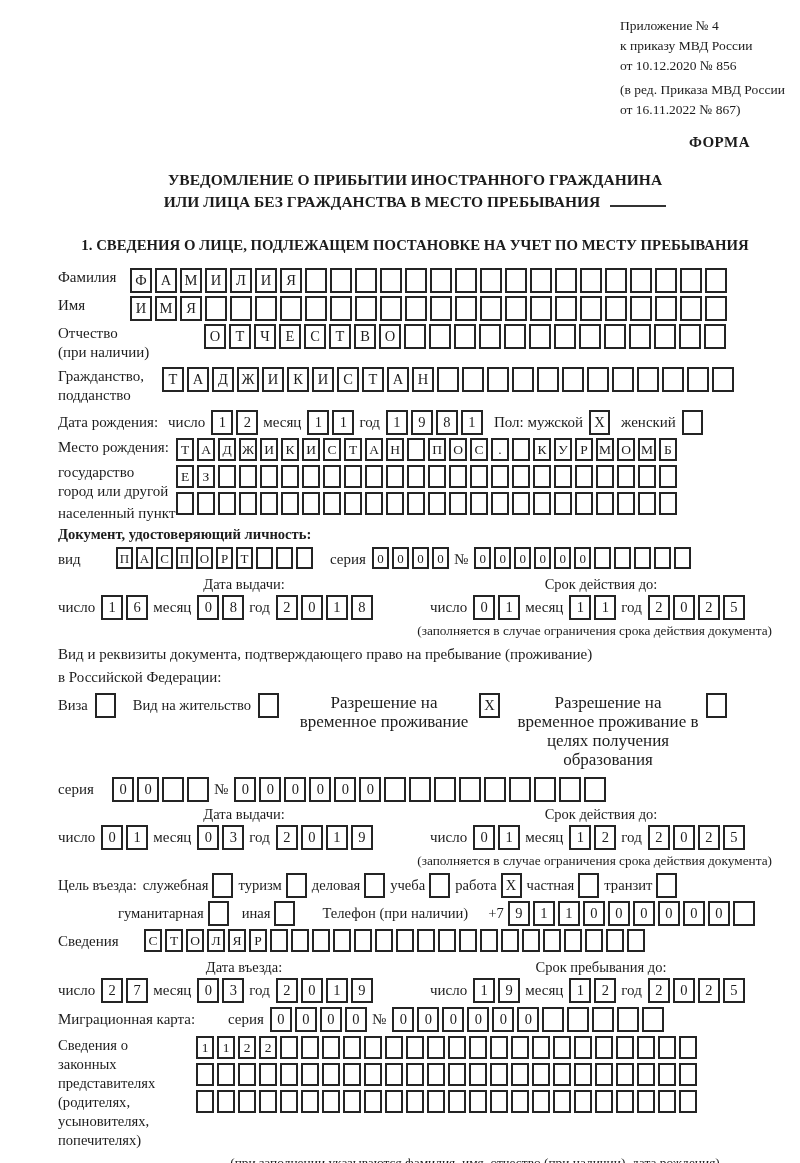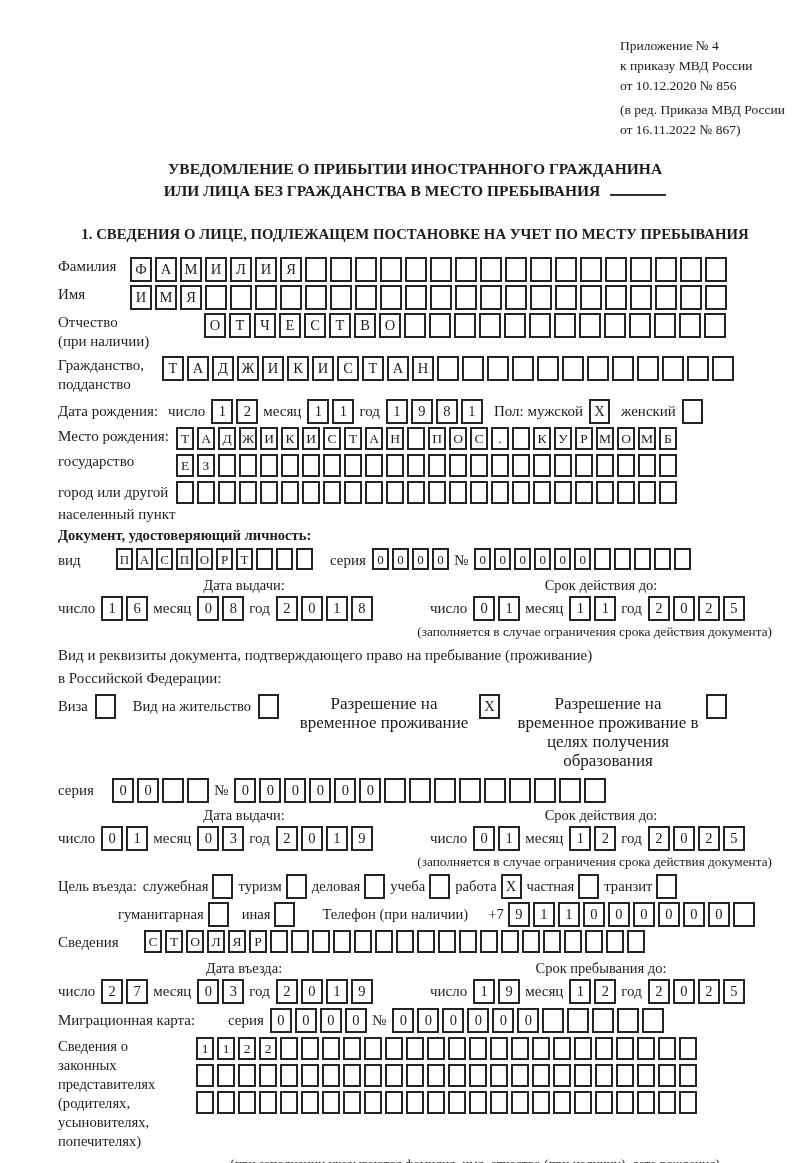--- a/index.html
+++ b/index.html
@@ -1,18 +1,18 @@
 <!DOCTYPE html>
 <html><head>
 <meta charset="utf-8">
 <style>
   html,body{margin:0;padding:0;background:#ffffff;}
   body{width:800px;height:1163px;overflow:hidden;color:#1c1c1c;
        font-family:"Liberation Serif","DejaVu Serif",serif;}
-  .page{box-sizing:border-box;width:800px;height:1163px;padding:36px 28px 0 58px;position:relative;}
+  .page{box-sizing:border-box;width:800px;height:1163px;padding:16px 28px 0 58px;position:relative;}
 
   
   .hdr{margin-left:562px;font-size:13.5px;line-height:20px;white-space:nowrap;}
   .hdr .gap{margin-top:4px;}
   .forma{text-align:right;padding-right:22px;font-weight:bold;font-size:15px;margin-top:14px;letter-spacing:.5px;}
 
   
   .title{text-align:center;font-weight:bold;font-size:15.5px;line-height:22px;margin-top:18px;}
   .t-underline{display:inline-block;width:56px;border-bottom:2px solid #333;height:14px;margin-left:10px;}
   .sec-head{text-align:center;font-weight:bold;font-size:14.8px;margin-top:24px;margin-bottom:14px;white-space:nowrap;}
@@ -54,20 +54,21 @@
 
 <div class="page">
 
   <div class="hdr">
     <div>Приложение № 4</div>
     <div>к приказу МВД России</div>
     <div>от 10.12.2020 № 856</div>
     <div class="gap">(в ред. Приказа МВД России</div>
     <div>от 16.11.2022 № 867)</div>
   </div>
+  <div class="forma">ФОРМА</div>
 
   <div class="title">
     <div>УВЕДОМЛЕНИЕ О ПРИБЫТИИ ИНОСТРАННОГО ГРАЖДАНИНА</div>
     <div>
       <span>ИЛИ ЛИЦА БЕЗ ГРАЖДАНСТВА В МЕСТО ПРЕБЫВАНИЯ</span><span class="t-underline"></span>
     </div>
   </div>
 
   <div class="sec-head">1. СВЕДЕНИЯ О ЛИЦЕ, ПОДЛЕЖАЩЕМ ПОСТАНОВКЕ НА УЧЕТ ПО МЕСТУ ПРЕБЫВАНИЯ</div>
 
@@ -221,21 +222,21 @@
     <span class="inline-lbl" style="margin-left:8px">женский</span>
     <span class="boxes cb">
         <span class="box"></span>
       </span>
   </div>
 
   <div class="frow stack" style="margin-top:2px">
     <span class="lbl" style="width:118px">
       <div>Место рождения:</div>
       <div style="margin-top:6px">государство</div>
-      <div style="margin-top:12px">город или другой</div>
+      <div style="margin-top:0">город или другой</div>
       <div style="margin-top:3px">населенный пункт</div>
     </span>
     <span>
       <div class="boxes sm">
           <span class="box">Т</span>
           <span class="box">А</span>
           <span class="box">Д</span>
           <span class="box">Ж</span>
           <span class="box">И</span>
           <span class="box">К</span>

